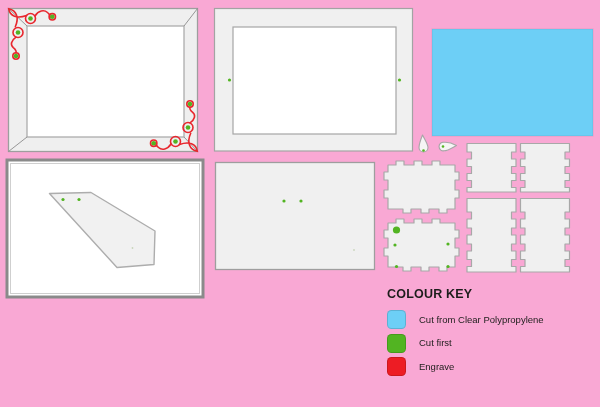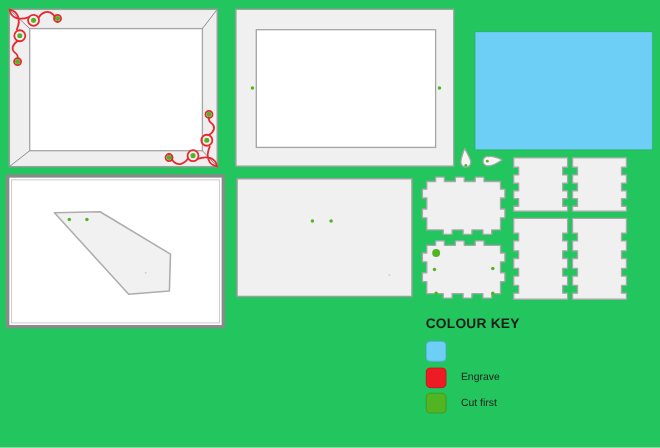--- a/index.html
+++ b/index.html
@@ -1,19 +1,19 @@
 <!DOCTYPE html>
 <html><head>
 <meta charset="utf-8">
 <style>
   html,body{margin:0;padding:0;background:#ffffff;}
   .canvas{
     position:relative;
     width:600px;height:407px;
-    background:#22c55e;
+    background:#f9a8d4;
     font-family:"Liberation Sans", sans-serif;
     overflow:hidden;
   }
   .layout-svg{position:absolute;left:0;top:0;}
   .legend{
     position:absolute;left:387px;top:287px;width:200px;
     color:#1d1d1b;
   }
   .legend-title{
     font-size:12.5px;font-weight:bold;letter-spacing:.2px;
@@ -141,24 +141,25 @@
            H467 V266.5 H471.5 V259.5 H467 V251 H471.5 V244 H467 V235 H471.5 V228 H467 V219 H471.5 V212 H467 Z"></path>
       <path d="M520.5,198.5 H569.5 V212 H565 V219 H569.5 V228 H565 V235 H569.5 V244 H565 V251 H569.5 V259.5 H565 V266.5 H569.5 V272
            H520.5 V266.5 H525 V259.5 H520.5 V251 H525 V244 H520.5 V235 H525 V228 H520.5 V219 H525 V212 H520.5 Z"></path>
     </g>
   </svg>
 
   <div class="legend">
     <div class="legend-title">COLOUR KEY</div>
     <div class="legend-row">
       <span class="swatch" style="background-color: rgb(109, 207, 246);"></span>
+      <span class="legend-label">Cut from Clear Polypropylene</span>
+    </div>
+    <div class="legend-row">
+      <span class="swatch" style="background-color: rgb(82, 180, 34);"></span>
+      <span class="legend-label">Cut first</span>
     </div>
     <div class="legend-row">
       <span class="swatch" style="background-color: rgb(237, 28, 36);"></span>
       <span class="legend-label">Engrave</span>
-    </div>
-    <div class="legend-row">
-      <span class="swatch" style="background-color: rgb(82, 180, 34);"></span>
-      <span class="legend-label">Cut first</span>
     </div>
   </div>
 
 </div>
 
 </body></html>

